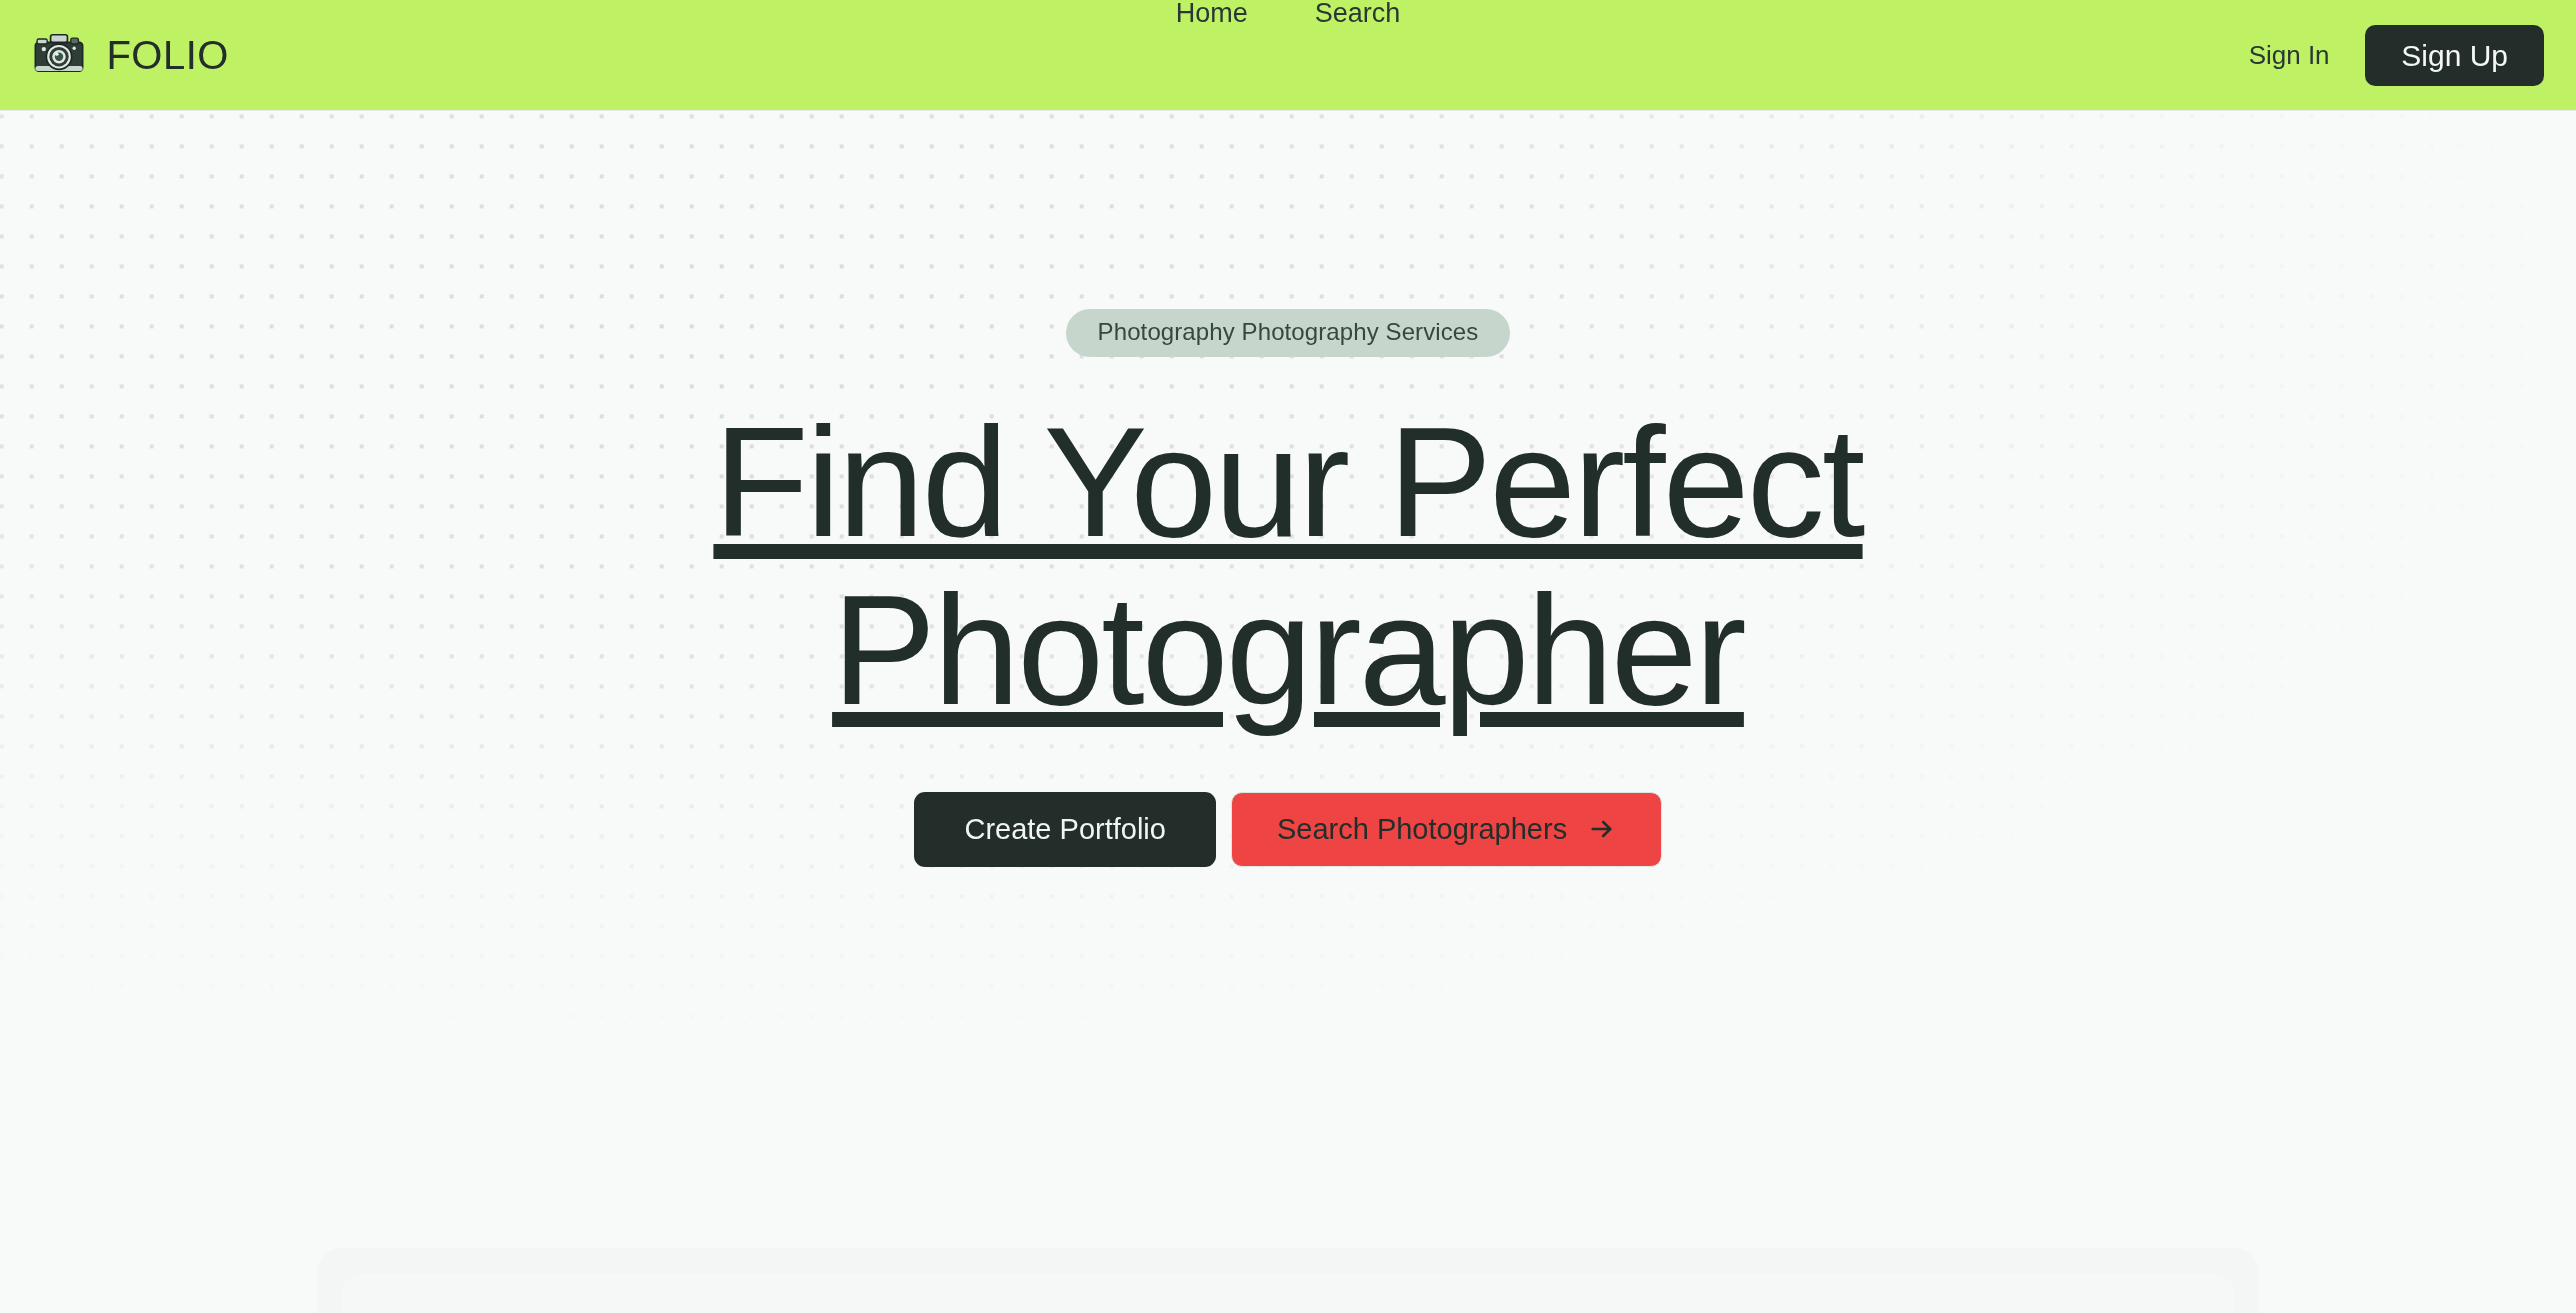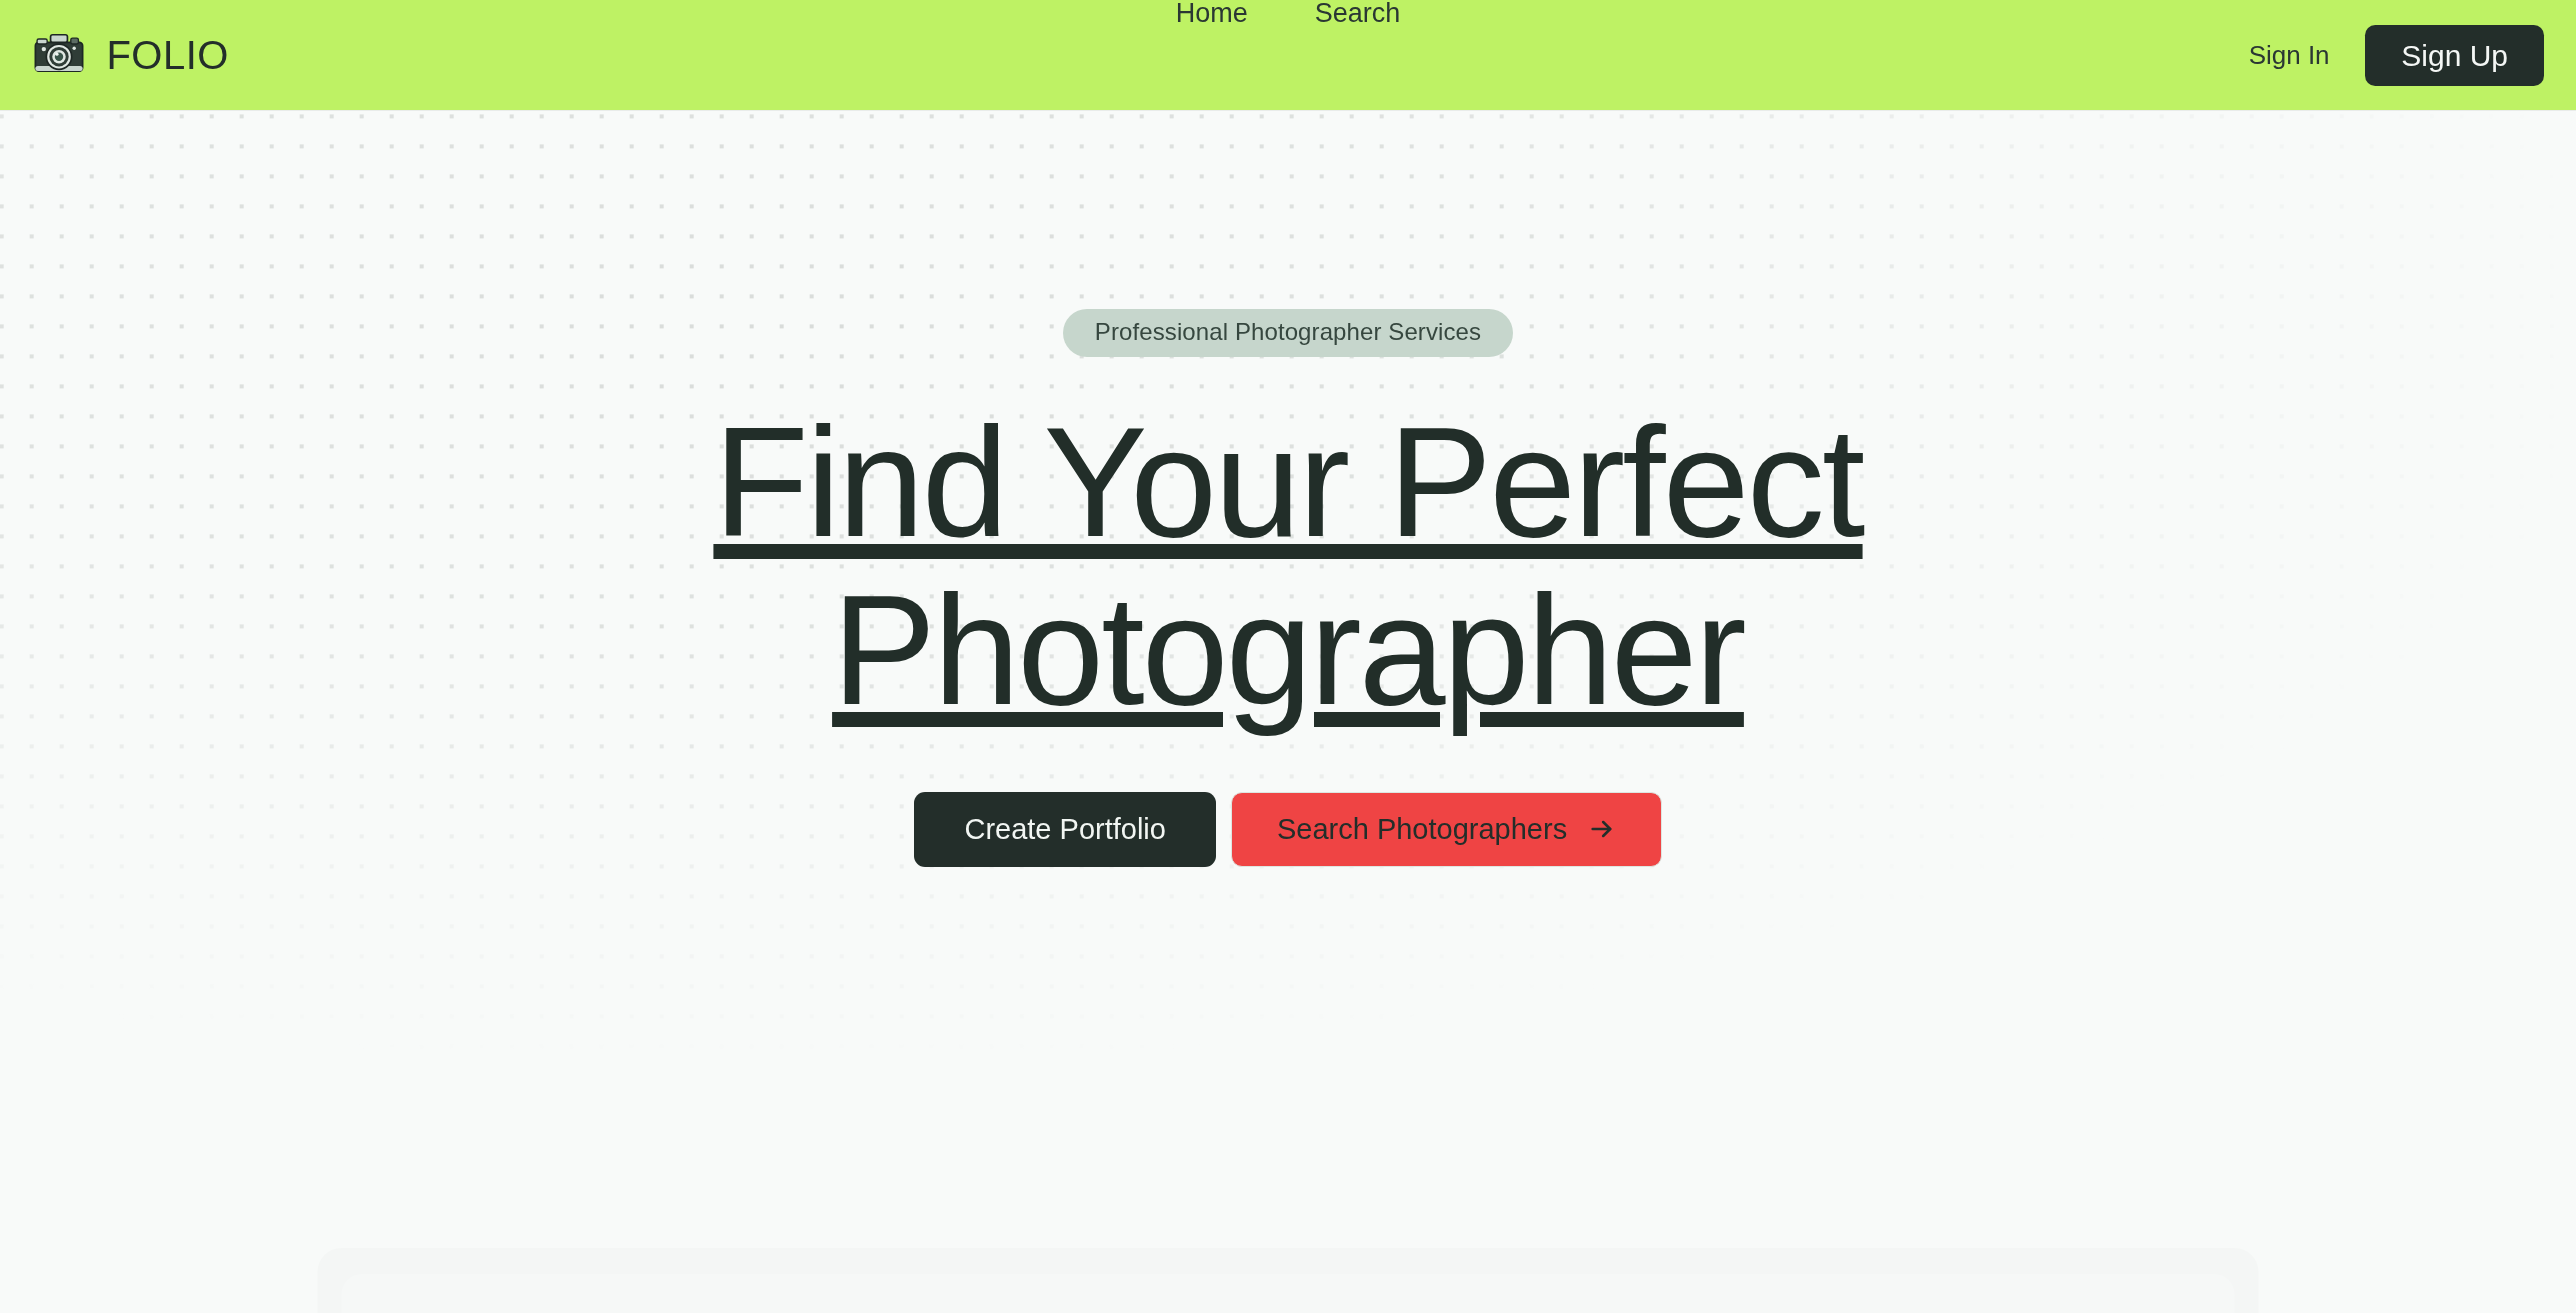--- a/index.html
+++ b/index.html
@@ -279,21 +279,21 @@
     </div>
 
   </header>
 
   <section class="hero">
 
     <div class="dotgrid"></div>
 
     <div class="hero-inner">
 
-      <div class="badge">Professional Photographer Services</div>
+      <div class="badge">Photography Photography Services</div>
 
       <h1 class="hero-title">
         <span class="line">Find Your Perfect</span>
         <span class="line">Photographer</span>
       </h1>
 
 
       <div class="cta-row">
         <button class="btn btn-primary">Create Portfolio</button>
         <button class="btn btn-secondary">

